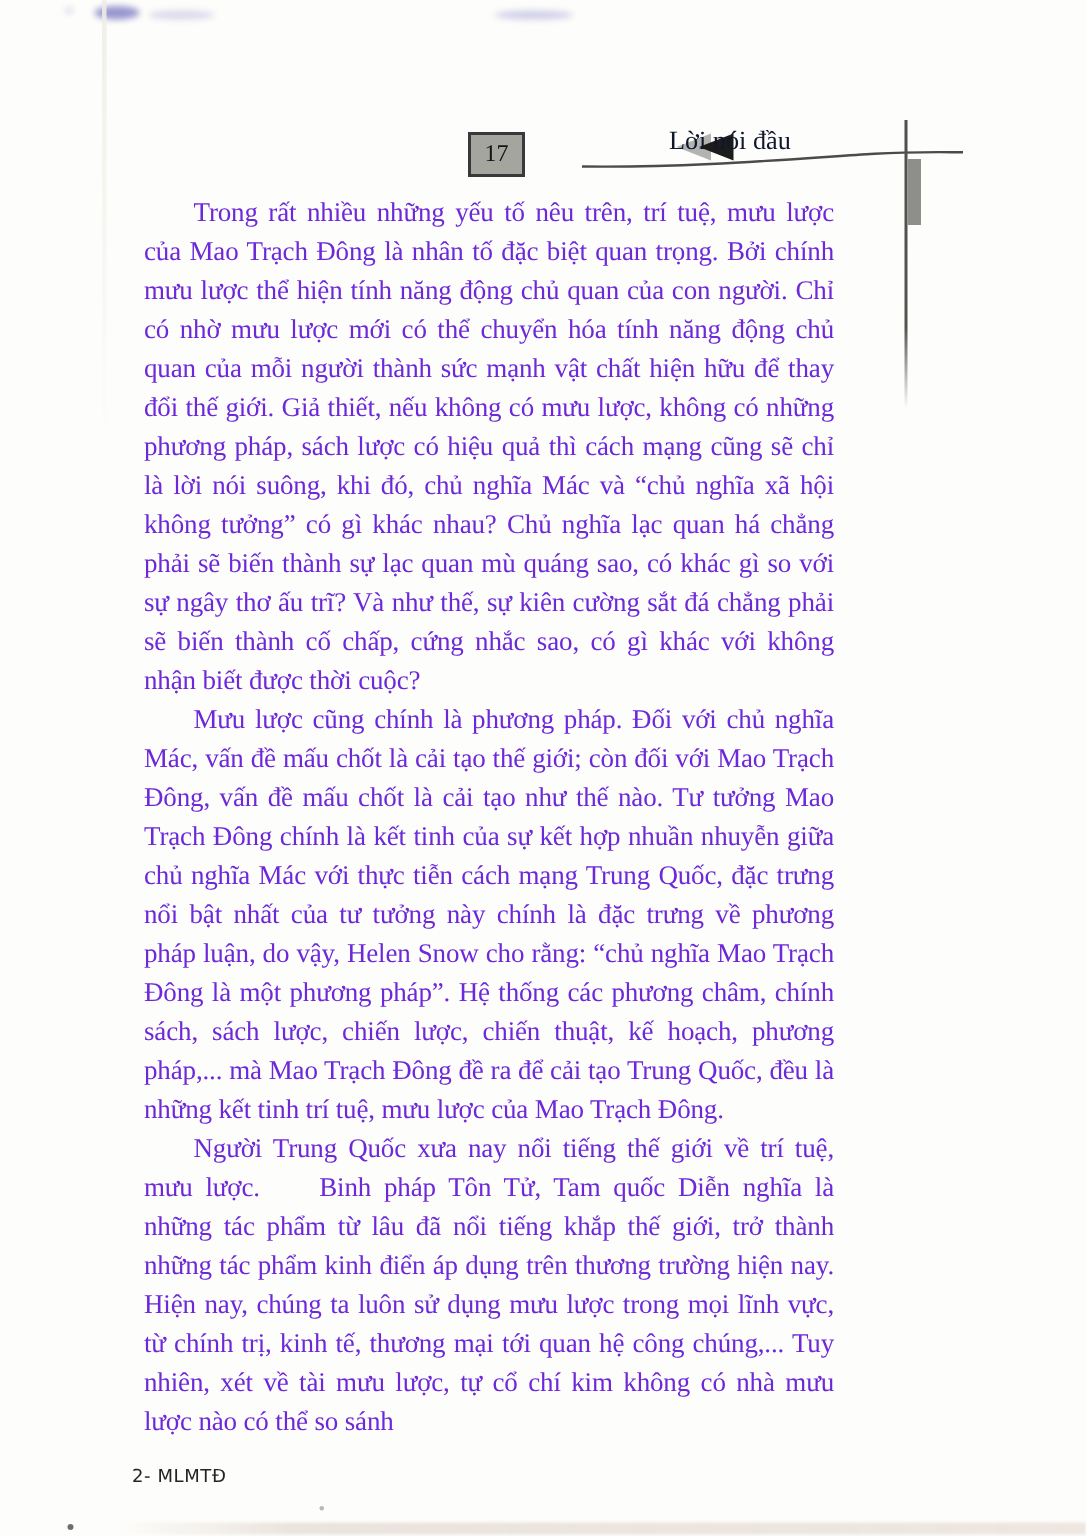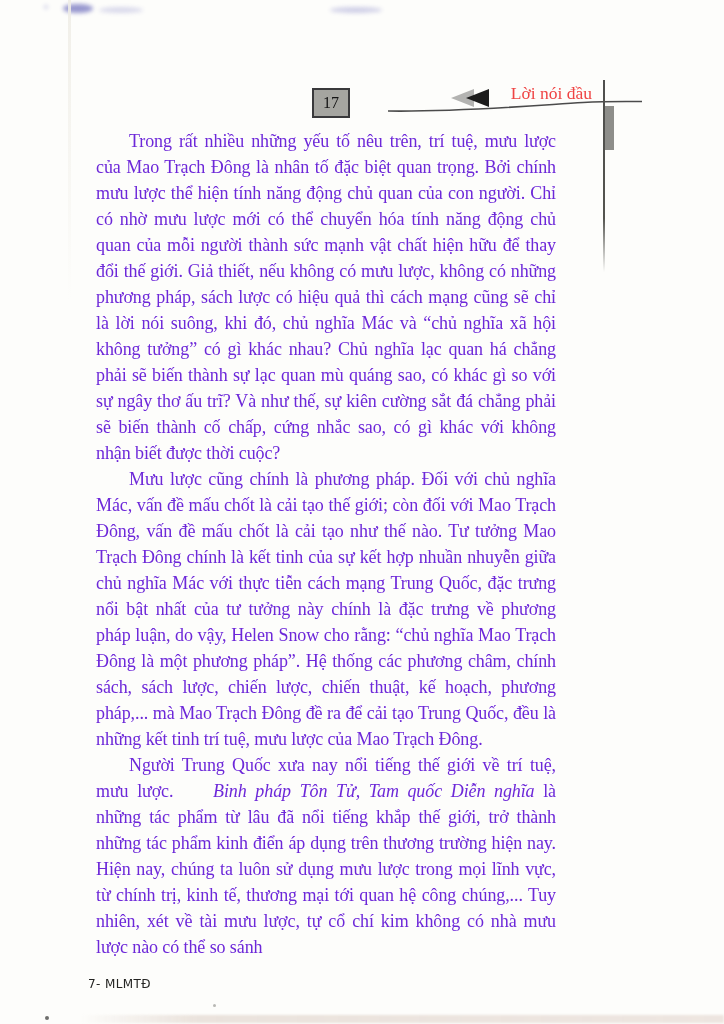--- a/index.html
+++ b/index.html
@@ -31,36 +31,36 @@
     position:absolute;left:312px;top:88px;width:34px;height:26px;
     background:#a5a5a0;border:2px solid #39393b;
     display:flex;align-items:center;justify-content:center;
     font-size:16px;color:#141414;
   }
   .arrow{position:absolute;width:0;height:0;border-top:9px solid transparent;border-bottom:9px solid transparent;}
   .arrow-gray{left:451px;top:89px;border-right:23px solid #b3b3b1;}
   .arrow-black{left:466px;top:89px;border-right:23px solid #1c1c1c;}
   .header-rule{position:absolute;left:388px;top:98px;width:254px;height:18px;}
   .section-title{
-    position:absolute;left:460px;top:83px;width:132px;
-    text-align:right;font-size:17.5px;color:#ef4444;white-space:nowrap;
+    position:absolute;left:446px;top:83px;width:132px;
+    font-size:17.5px;color:#0f172a;white-space:nowrap;
   }
   .side-rule{
     position:absolute;left:603px;top:80px;width:2px;height:192px;
     background:linear-gradient(#4f4f4d 0%,#54544f 72%,rgba(84,84,79,0) 100%);
   }
   .bookmark-tab{position:absolute;left:605px;top:106px;width:9px;height:44px;background:#8e8e8a;}
   
   .body-text{
     position:absolute;left:96px;top:128px;width:460px;
     font-size:18px;line-height:26px;text-align:justify;
     letter-spacing:-0.1px;color:#6d28d9;
   }
   .body-text p{margin:0;text-indent:33px;}
-  .it{font-style:italic;margin-left:31px;}
+  .it{margin-left:31px;}
   
   .footer-signature{
     position:absolute;left:88px;top:977px;
     font-family:"DejaVu Sans","Liberation Sans",sans-serif;
     font-size:12px;letter-spacing:.4px;color:#242422;
   }
 </style>
 </head>
 <body>
 
@@ -87,19 +87,19 @@
 
   <div class="side-rule"></div>
   <div class="bookmark-tab"></div>
 
   <div class="body-text">
     <p><span>Trong rất nhiều những yếu tố nêu trên, trí tuệ, mưu lược của Mao Trạch Đông là nhân tố đặc biệt quan trọng. Bởi chính mưu lược thể hiện tính năng động chủ quan của con người. Chỉ có nhờ mưu lược mới có thể chuyển hóa tính năng động chủ quan của mỗi người thành sức mạnh vật chất hiện hữu để thay đổi thế giới. Giả thiết, nếu không có mưu lược, không có những phương pháp, sách lược có hiệu quả thì cách mạng cũng sẽ chỉ là lời nói suông, khi đó, chủ nghĩa Mác và “chủ nghĩa xã hội không tưởng” có gì khác nhau? Chủ nghĩa lạc quan há chẳng phải sẽ biến thành sự lạc quan mù quáng sao, có khác gì so với sự ngây thơ ấu trĩ? Và như thế, sự kiên cường sắt đá chẳng phải sẽ biến thành cố chấp, cứng nhắc sao, có gì khác với không nhận biết được thời cuộc?</span></p>
     <p><span>Mưu lược cũng chính là phương pháp. Đối với chủ nghĩa Mác, vấn đề mấu chốt là cải tạo thế giới; còn đối với Mao Trạch Đông, vấn đề mấu chốt là cải tạo như thế nào. Tư tưởng Mao Trạch Đông chính là kết tinh của sự kết hợp nhuần nhuyễn giữa chủ nghĩa Mác với thực tiễn cách mạng Trung Quốc, đặc trưng nổi bật nhất của tư tưởng này chính là đặc trưng về phương pháp luận, do vậy, Helen Snow cho rằng: “chủ nghĩa Mao Trạch Đông là một phương pháp”. Hệ thống các phương châm, chính sách, sách lược, chiến lược, chiến thuật, kế hoạch, phương pháp,... mà Mao Trạch Đông đề ra để cải tạo Trung Quốc, đều là những kết tinh trí tuệ, mưu lược của Mao Trạch Đông.</span></p>
     <p><span>Người Trung Quốc xưa nay nổi tiếng thế giới về trí tuệ, mưu lược. </span><span class="it">Binh pháp Tôn Tử, Tam quốc Diễn nghĩa</span><span> là những tác phẩm từ lâu đã nổi tiếng khắp thế giới, trở thành những tác phẩm kinh điển áp dụng trên thương trường hiện nay. Hiện nay, chúng ta luôn sử dụng mưu lược trong mọi lĩnh vực, từ chính trị, kinh tế, thương mại tới quan hệ công chúng,... Tuy nhiên, xét về tài mưu lược, tự cổ chí kim không có nhà mưu lược nào có thể so sánh</span></p>
   </div>
 
-  <div class="footer-signature">7- MLMTĐ</div>
+  <div class="footer-signature">2- MLMTĐ</div>
 
   <div class="bottom-shadow"></div>
   <div class="speck1"></div>
   <div class="speck2"></div>
 
 </div>
 
 </body></html>

